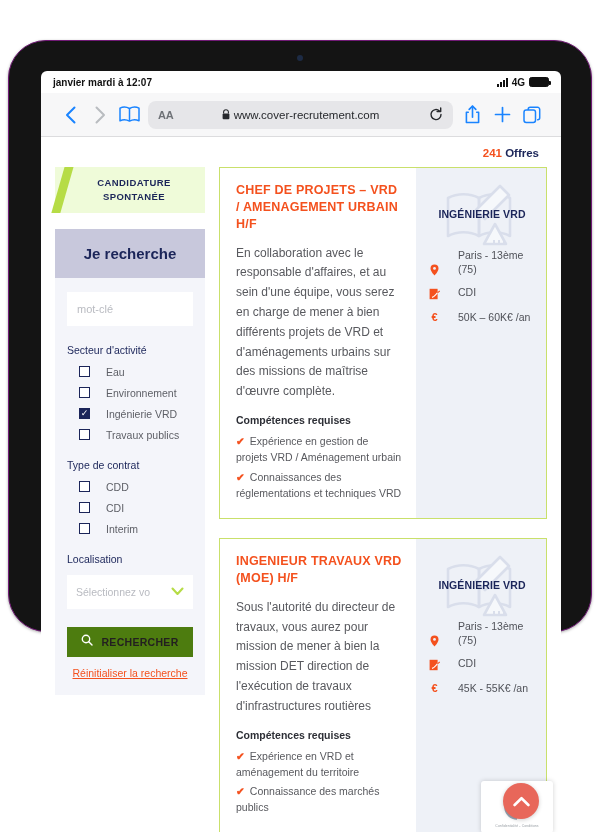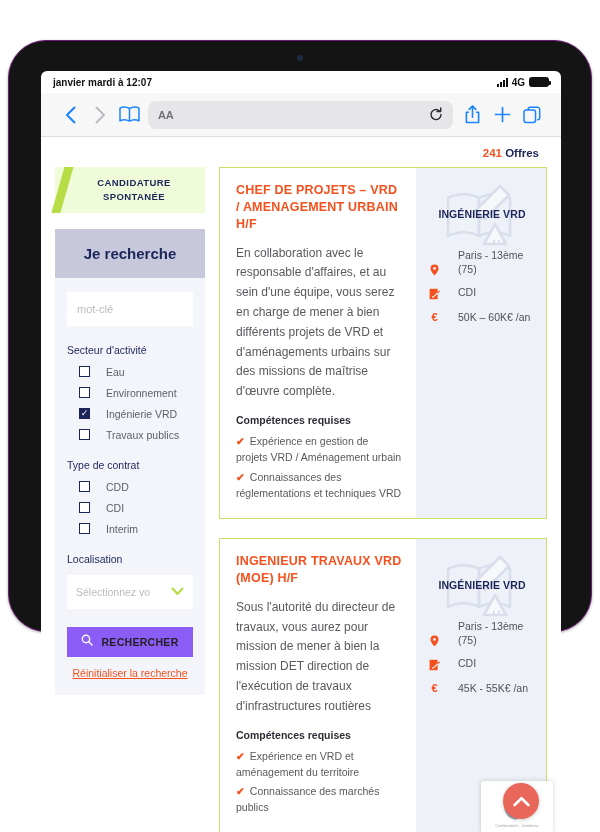--- a/index.html
+++ b/index.html
@@ -158,21 +158,21 @@
   .cbox-label { font-size: 10.5px; color: #5d5f66; }
   #location-select {
     width: 100%; height: 34px; background: #fff;
     display: flex; align-items: center; padding: 0 9px;
     font-size: 10.5px; color: #b9bbc1;
     overflow: hidden; white-space: nowrap;
   }
   #location-chevron { margin-left: auto; flex:0 0 auto; }
   #search-button {
     margin: 18px 12px 0 12px;
-    height: 30px; background: #8b5cf6;
+    height: 30px; background: #4d7c0f;
     border: none; width: calc(100% - 24px);
     display: flex; align-items: center; justify-content: center; gap: 8px;
     cursor: pointer;
   }
   #search-button-label {
     font-size: 10.5px; font-weight: bold; color: #231f20; letter-spacing: .3px;
   }
   #reset-link {
     display: block; text-align: center; margin-top: 10px;
     font-size: 10.5px; color: #f4511e; text-decoration: underline;
@@ -289,20 +289,27 @@
       </div>
       <div class="book-btn">
         <svg width="21" height="17" viewBox="0 0 21 17">
             <path d="M1 2.2C3.6.9 7.6.9 10.5 2.5 13.4.9 17.4.9 20 2.2v12.6c-2.6-1.3-6.6-1.3-9.5.3-2.9-1.6-6.9-1.6-9.5-.3z" fill="none" stroke="currentColor" stroke-width="1.5" stroke-linejoin="round"></path>
             <path d="M10.5 2.5v12.6" fill="none" stroke="currentColor" stroke-width="1.5"></path>
           </svg>
       </div>
 
       <div id="url-field">
         <span id="aa-label">AA</span>
+        <span id="url-center">
+          <svg width="8" height="11" viewBox="0 0 8 11">
+              <path d="M1.6 4.6V3.1a2.4 2.4 0 1 1 4.8 0v1.5" fill="none" stroke="#27292d" stroke-width="1.1"></path>
+              <rect x=".6" y="4.5" width="6.8" height="5.7" rx="1" fill="#27292d"></rect>
+            </svg>
+          <span id="url-text">www.cover-recrutement.com</span>
+        </span>
         <span id="reload-btn">
           <svg width="14" height="15" viewBox="0 0 14 15">
               <path d="M12 7.5a5 5 0 1 1-1.6-3.6" fill="none" stroke="currentColor" stroke-width="1.4" stroke-linecap="round"></path>
               <path d="M11.7.9v3.6H8.1" fill="none" stroke="currentColor" stroke-width="1.4" stroke-linecap="round" stroke-linejoin="round"></path>
             </svg>
         </span>
       </div>
 
       <div class="tool-btn">
         <svg width="15" height="19" viewBox="0 0 15 19">

